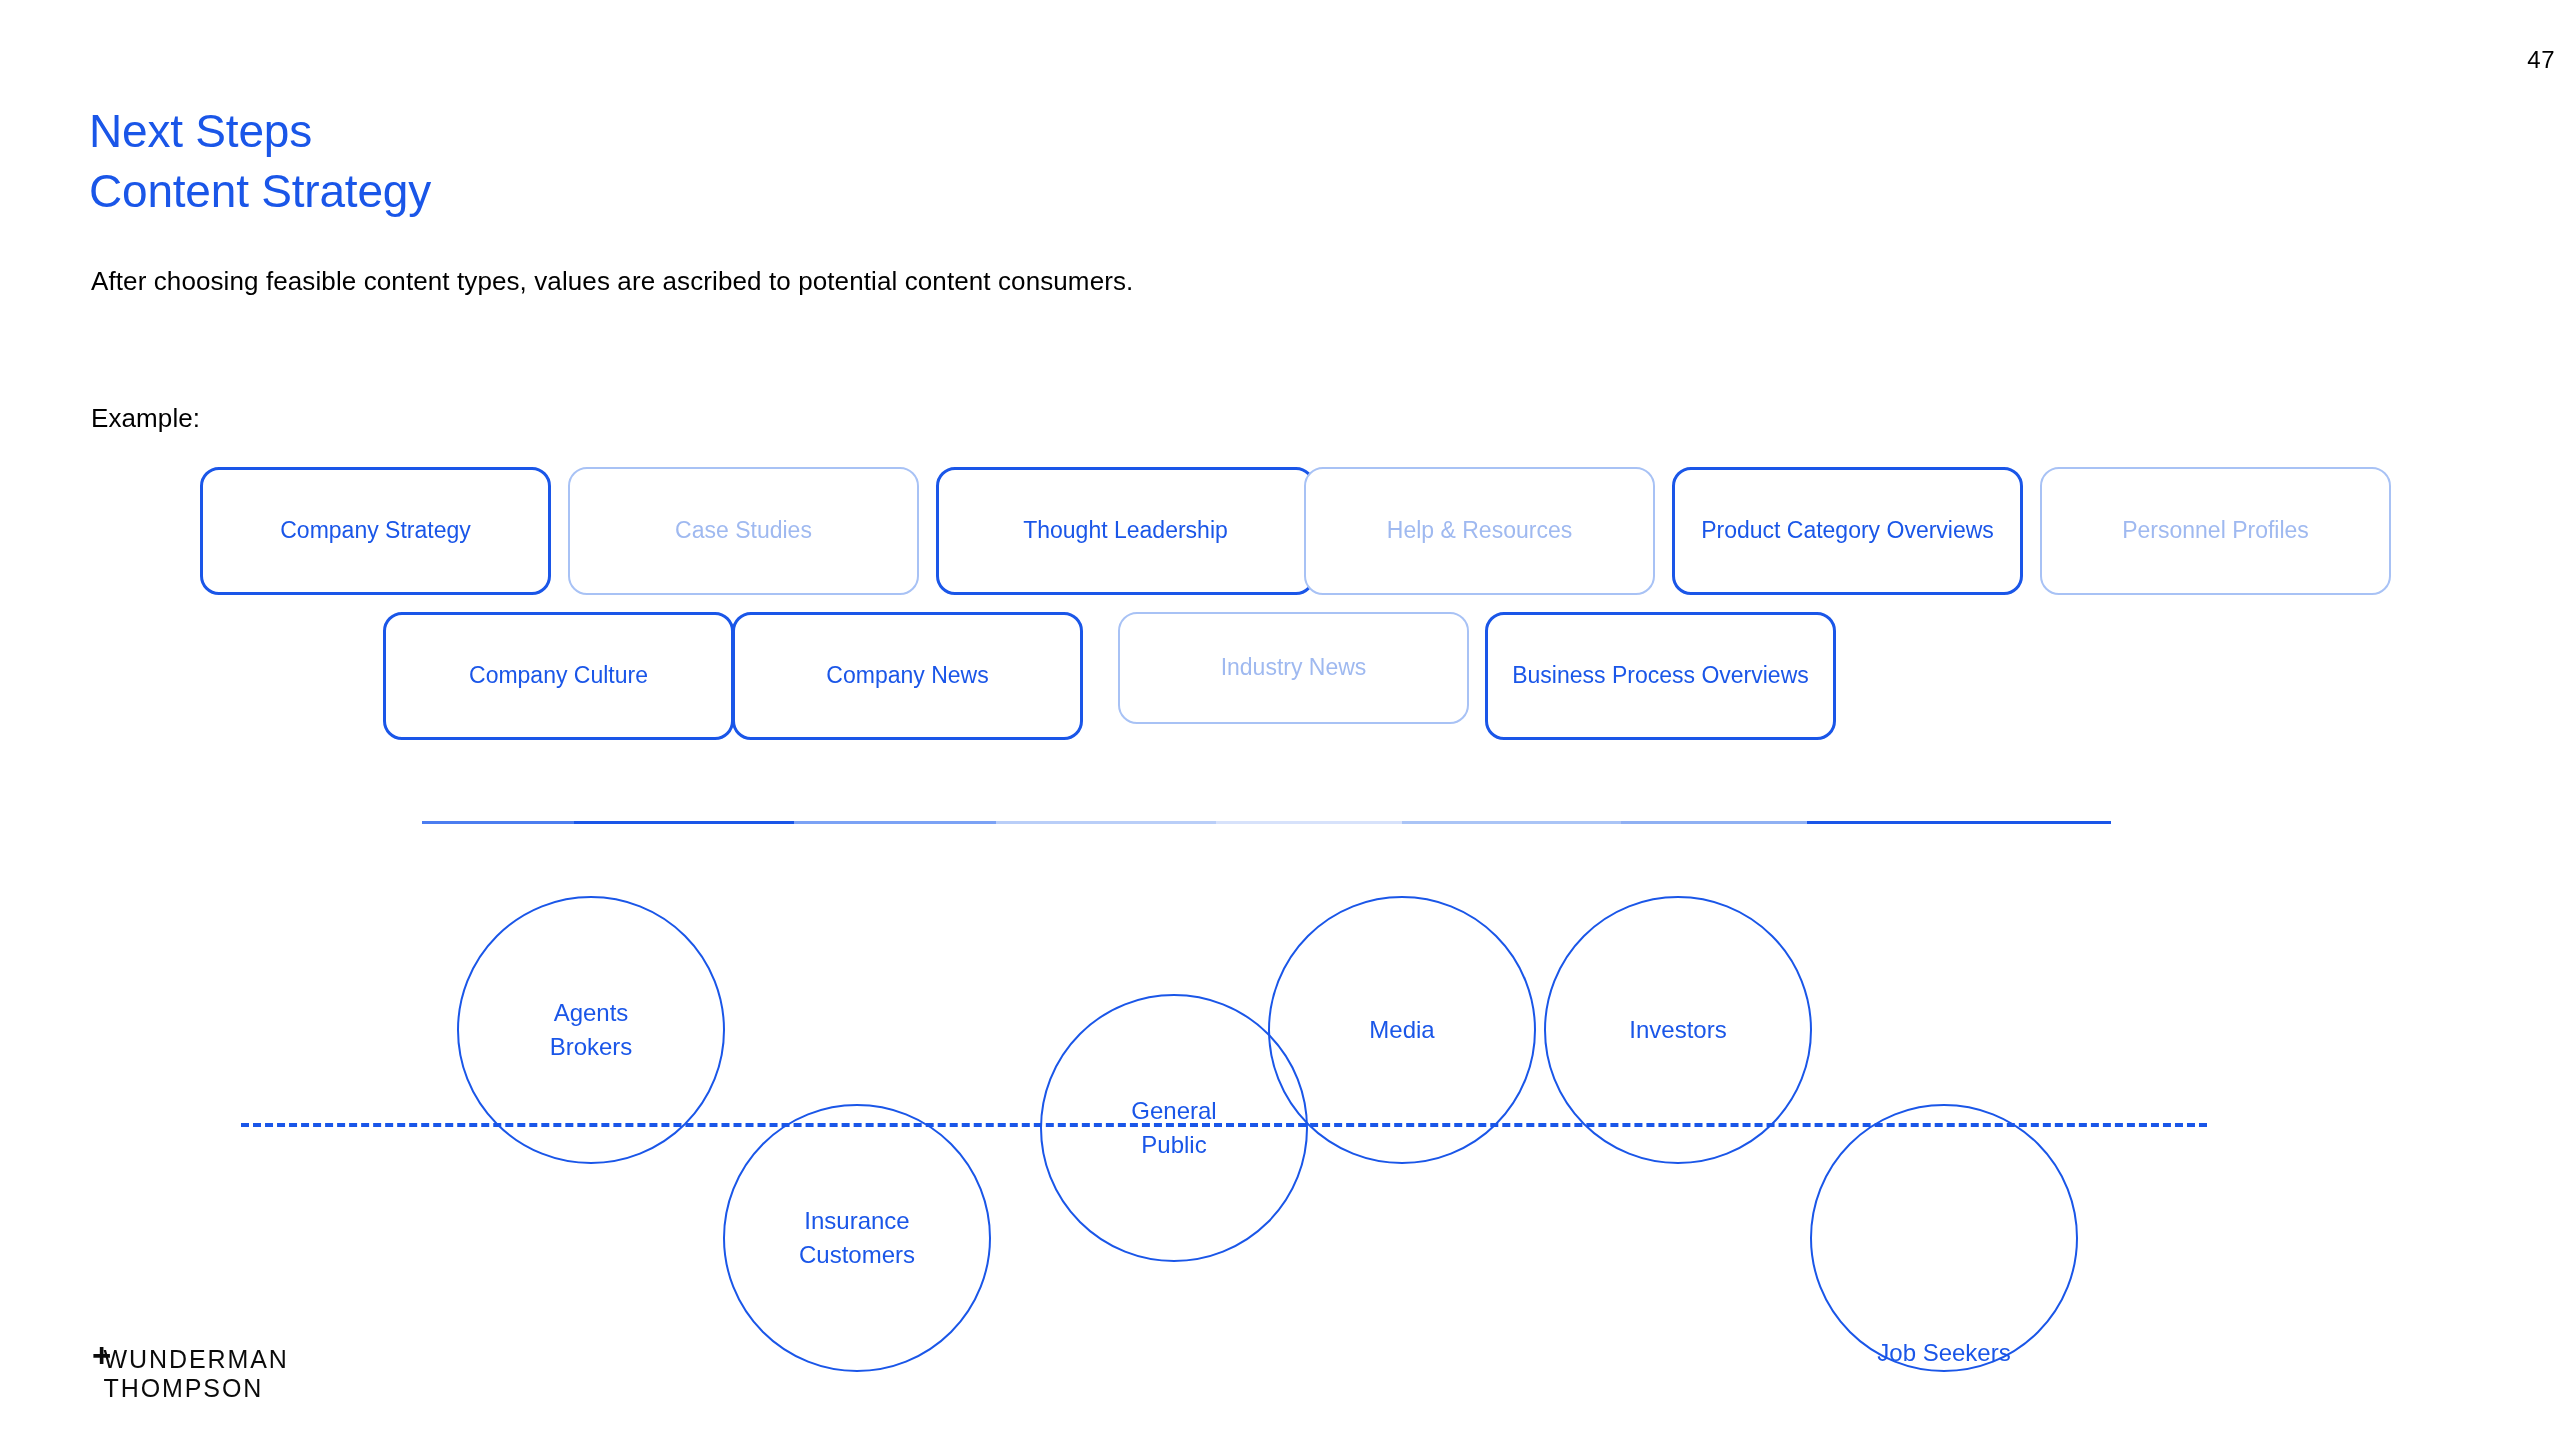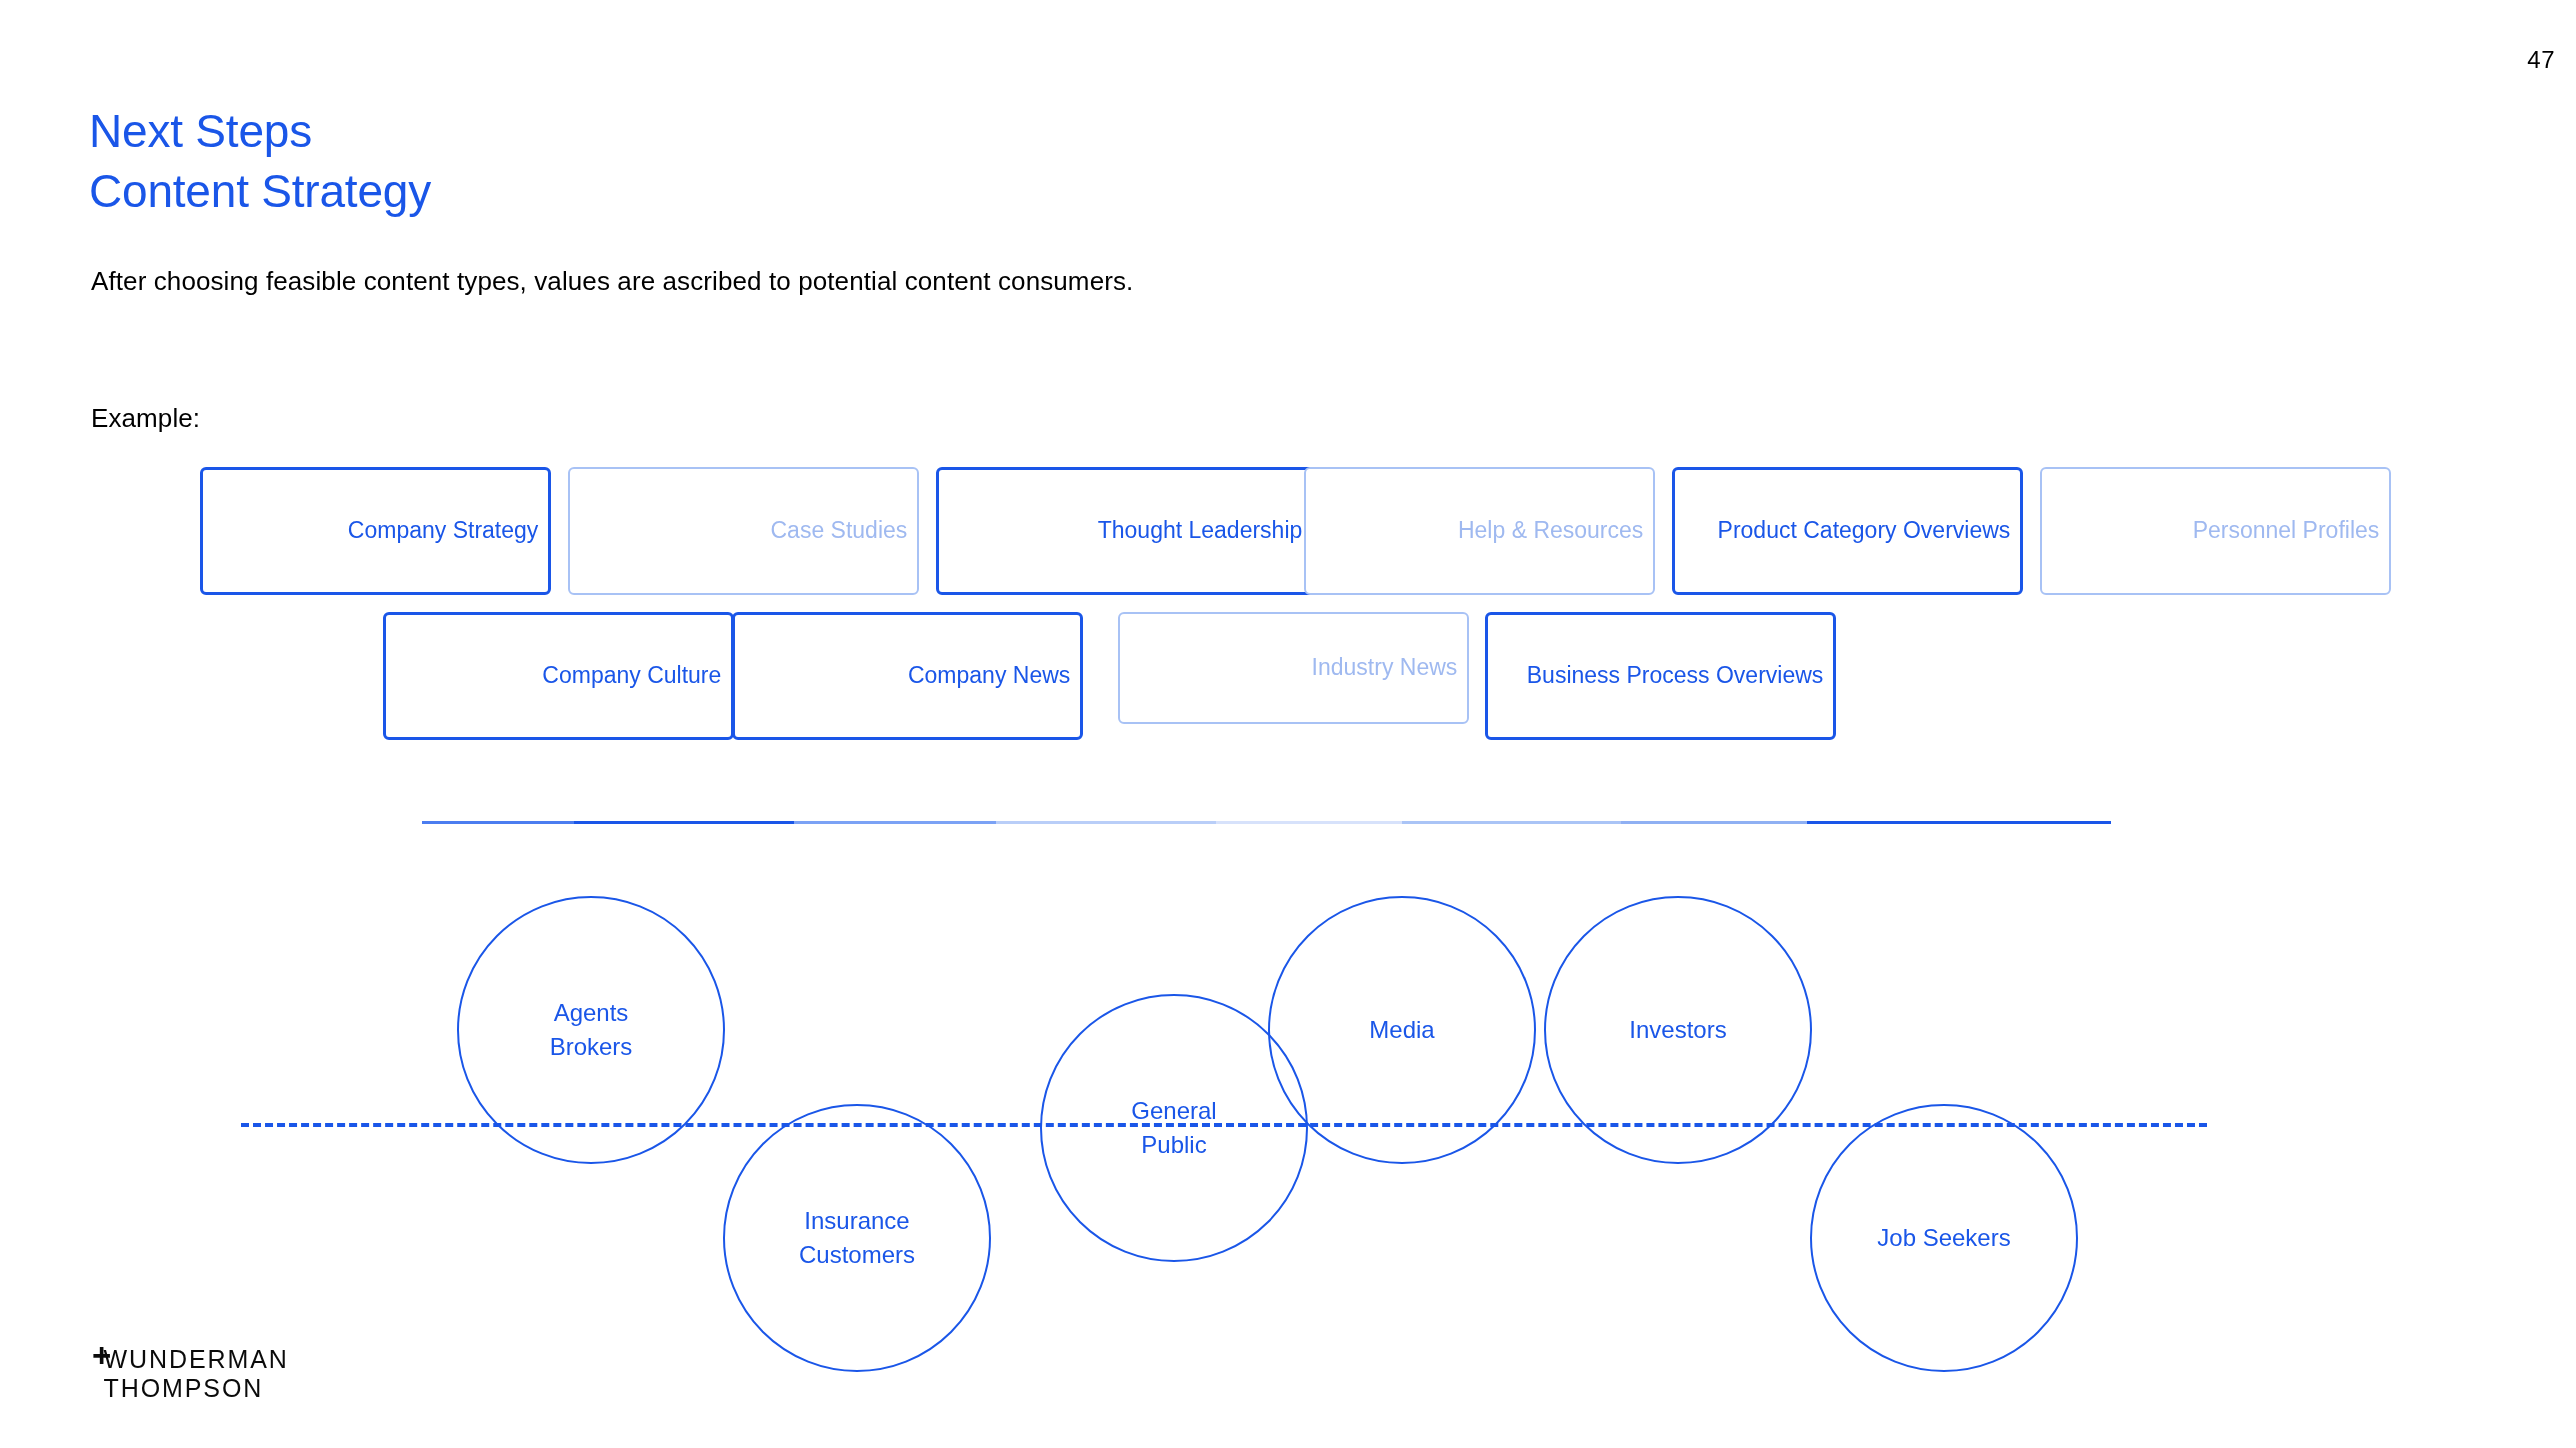--- a/index.html
+++ b/index.html
@@ -56,25 +56,25 @@
     white-space: nowrap;
     letter-spacing: 0.1px;
   }
   .intro-text { top: 266px; }
   .example-text { top: 403px; }
 
   
   .box {
     position: absolute;
     box-sizing: border-box;
-    border-radius: 6px;
+    border-radius: 19px;
     background: #ffffff;
     display: flex;
     align-items: center;
-    justify-content: flex-end;
+    justify-content: center;
     text-align: center;
     line-height: 1.28;
     padding: 3.9px 9.7px;
   }
   .box.active {
     border: 3.9px solid #1a56e8;
     color: #1a56e8;
     font-size: 23px;
   }
   .box.inactive {
@@ -233,21 +233,21 @@
   </div>
 
   <div class="bubble" style="left:1268px; top:896px; width:268px; height:268px;">
     <span class="bubble-label">Media</span>
   </div>
 
   <div class="bubble" style="left:1544px; top:896px; width:268px; height:268px;">
     <span class="bubble-label">Investors</span>
   </div>
 
-  <div class="bubble" style="left:1810px; top:1104px; width:268px; height:268px;">
+  <div class="bubble" style="left:1810px; top:1104px; width:268px; height:268px;align-items:flex-end;">
     <span class="bubble-label">Job Seekers</span>
   </div>
 
   <div class="logo">
     <span class="logo-plus">+</span>
     <span class="logo-word">WUNDERMAN</span>
     <span class="logo-word">THOMPSON</span>
   </div>
 
 </div>

